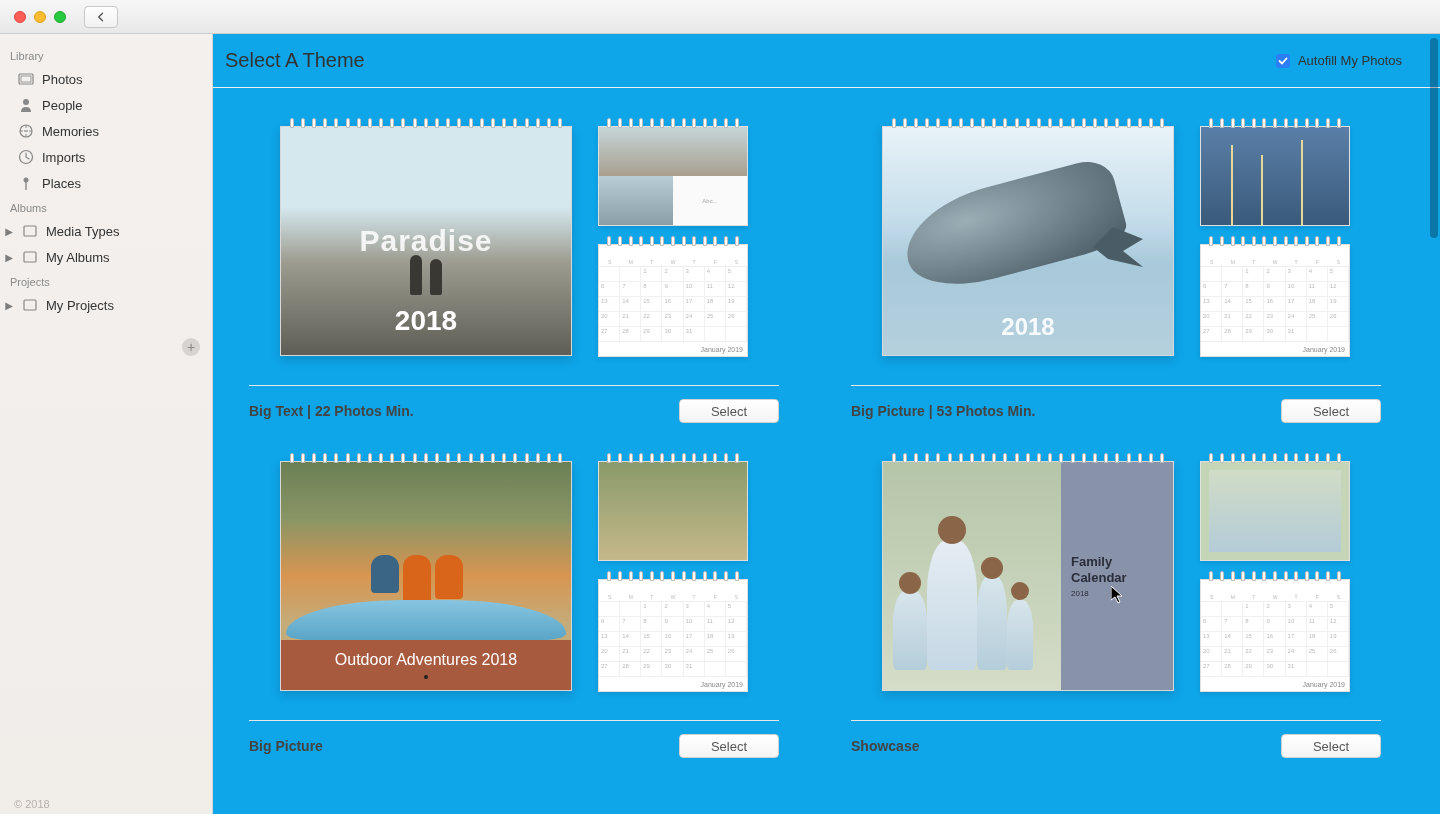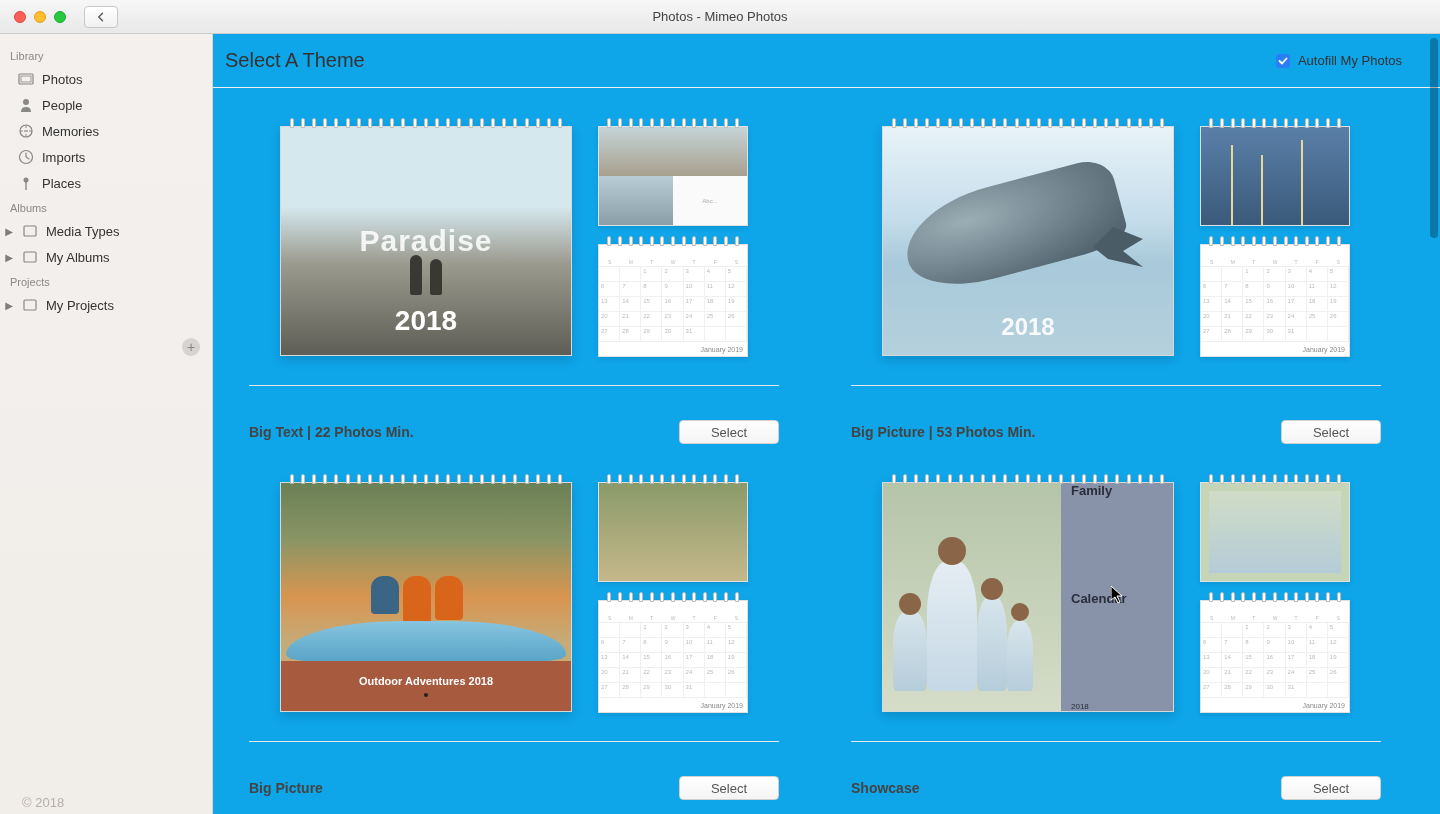--- a/index.html
+++ b/index.html
@@ -19,21 +19,21 @@
   .body { display: flex; width: 100%; height: calc(100% - 34px); }
   .sidebar { width: 213px; height: 100%; background: linear-gradient(to bottom,#f3f0ee,#f1ede9); border-right: 1px solid #d5d5d5; padding-top: 10px; font-size: 13px; color:#333; position:relative;}
   .side-section-title { font-size: 11px; color: #8a8a8a; padding: 6px 10px 4px 10px; }
   .side-item { display: flex; align-items: center; gap: 8px; padding: 4px 10px 4px 18px; height: 26px; cursor:pointer;}
   .side-item .tri { width:10px; text-align:center; color:#7d7d7d; font-size:10px;}
   .side-item.noindent { }
   .side-item.has-tri { padding-left:4px;}
   .side-icon { width: 16px; height: 16px; display:flex; align-items:center; justify-content:center; }
   .side-icon svg { width:16px; height:16px; }
   .add-btn { position: absolute; right: 12px; width: 18px; height:18px; border-radius:50%; background:#d6d3d0; color:#8a8884; display:flex; align-items:center; justify-content:center; font-size:14px; line-height:1; top: 304px; cursor:pointer;}
-  .copyright { position:absolute; bottom:4px; left:22px; font-size:13px; color:#b5b0aa;}
+  .copyright { position:absolute; bottom:4px; left:14px; font-size:11px; color:#b5b0aa;}
   
   
   .content { flex: 1; background: #0ea5e9; display:flex; flex-direction:column; position:relative;}
   .content-header { height: 54px; display:flex; align-items:center; justify-content:space-between; padding: 0 38px 0 12px; border-bottom: 1px solid #f0f0f0;}
   .content-header h2 { font-size: 20px; font-weight: 500; color:#333;}
   .autofill { display:flex; align-items:center; gap:8px; font-size:13px; color:#333;}
   .chk { width:14px; height:14px; border-radius:3px; background:#2c7ef6; display:flex; align-items:center; justify-content:center;}
   .chk svg { width:10px;height:10px;}
   
   .scroll { flex:1; overflow:hidden; padding: 0 36px 0 36px;}
@@ -53,21 +53,21 @@
   .cal-small { width: 150px; }
   .small-upper { width:150px; height:100px; border:1px solid #e0e0e0; background:#eee; margin-bottom: 10px; box-shadow: 0 2px 5px rgba(0,0,0,0.1); position:relative; overflow:hidden;}
   .small-lower { width:150px; border:1px solid #e0e0e0; background:#fff; box-shadow: 0 2px 5px rgba(0,0,0,0.1);}
   .small-month { height:13px; font-size:7px; color:#aaa; text-align:right; padding: 2px 4px 0 0;}
   .small-grid-days { display:grid; grid-template-columns: repeat(7,1fr); font-size:5px; color:#bbb; border-bottom:1px solid #eee;}
   .small-grid-days span { text-align:center; padding:1px 0;}
   .small-grid { display:grid; grid-template-columns: repeat(7,1fr); grid-template-rows: repeat(5, 15px);}
   .small-grid span { border-right:1px solid #f0f0f0; border-bottom:1px solid #f0f0f0; font-size:6px; color:#bbb; padding:1px 0 0 2px;}
   .small-footer { height:14px; font-size:7px; color:#888; display:flex; justify-content:space-between; align-items:center; padding: 0 4px;}
   
-  .card-footer { display:flex; justify-content:space-between; align-items:center; border-top: 1px solid #e8e8e8; margin-top: 28px; padding-top: 34px;}
+  .card-footer { display:flex; justify-content:space-between; align-items:center; border-top: 1px solid #e8e8e8; margin-top: 28px; padding-top: 13px;}
   .card-title { font-size: 14px; font-weight:600; color:#444;}
   .select-btn { width: 100px; height: 24px; background: linear-gradient(#ffffff,#f4f4f4); border:1px solid #d0d0d0; border-radius:4px; font-size:13px; color:#555; cursor:pointer;}
   
   
   .mtn { background: linear-gradient(#d5e8ee 0%, #d5e8ee 35%, #9b9a8e 60%, #5f5e56 100%);}
   .mtn-title { font-size: 30px; font-weight:700; color: rgba(255,255,255,0.85); letter-spacing:1px;}
   .mtn-year { font-size:28px; font-weight:700; color:#fff; position:absolute; bottom:18px;}
   .figures { position:absolute; bottom:60px; width:40px; height:60px;}
   .figures:before, .figures:after { content:""; position:absolute; bottom:0; width:12px; height:40px; background:#3a3833; border-radius: 6px 6px 2px 2px;}
   .figures:before { left:4px;}
@@ -86,40 +86,40 @@
   .whale-year { font-size:24px; font-weight:700; color:rgba(255,255,255,0.9); position:absolute; bottom:14px;}
   .t2-upper { background: linear-gradient(#5a7fa8,#3a5a7a); position:relative;}
   .t2-upper:before, .t2-upper:after { content:""; position:absolute; bottom:0; width:2px; background:#e8d898;}
   .t2-upper:before { left:30px; height:80px;}
   .t2-upper:after { left:60px; height:70px;}
   .t2-mast { position:absolute; bottom:0; left:100px; width:2px; height:85px; background:#e8d898;}
   
   
   .kayak { background: linear-gradient(#6a8055 0%, #8a9565 25%, #d89550 50%, #c5ab78 70%);}
   .kayak-band { position:absolute; bottom:0; width:100%; height:50px; background:#a85a3e; display:flex; flex-direction:column; align-items:center; justify-content:center;}
-  .kayak-band span { color:#fff; font-size:11px; font-weight:700;}
+  .kayak-band span { color:#fff; font-size:16px; font-weight:400;}
   .kayak-dot { width:4px;height:4px; background:#222; border-radius:50%; margin-top:6px;}
   .kayak-boat { position:absolute; bottom:50px; width:280px; height:40px; background: linear-gradient(#87c5e0,#5aa5c8); border-radius: 50% 50% 10% 10% / 100% 100% 20% 20%;}
   .kayak-ppl { position:absolute; bottom:85px; display:flex; gap:4px; left:90px;}
   .kayak-ppl i { width:28px; height:50px; background:#d8651a; border-radius: 12px 12px 4px 4px; display:inline-block;}
   .kayak-ppl i:nth-child(1){ height:38px; background:#3a6585;}
   .kayak-ppl i:nth-child(3){ height:44px;}
   .t3-upper { background: linear-gradient(#8a9a6a, #c5b88a);}
   
   
   .family { display:flex;}
   .fam-photo { flex:1.5; background: linear-gradient(#b5c5a8,#d5ddc8); position:relative; overflow:hidden;}
   .fam-ppl { position:absolute; bottom:20px; left:10px; display:flex; align-items:flex-end;}
   .fam-ppl i { display:inline-block; background: linear-gradient(#d8e5ec,#b5cdda); border-radius: 40% 40% 10% 10%;}
   .fam-ppl i:nth-child(1){ width:34px; height:80px;}
   .fam-ppl i:nth-child(2){ width:50px; height:130px; background: linear-gradient(#e5edf3,#c5d8e5);}
   .fam-ppl i:nth-child(3){ width:30px; height:95px;}
   .fam-ppl i:nth-child(4){ width:26px; height:70px;}
   .fam-head { position:absolute; width:22px;height:22px; border-radius:50%; background:#8a6548; top:-18px; left:50%; transform:translateX(-50%);}
-  .fam-side { width:112px; background:#8892a8; display:flex; flex-direction:column; justify-content:space-between; padding-left:10px;}
+  .fam-side { width:112px; background:#8892a8; display:flex; flex-direction:column; justify-content:center; padding-left:10px;}
   .fam-side span { color:#2a2e3a; font-size:13px; font-weight:600; line-height:1.2;}
   .fam-side small { color:#2a2e3a; font-size:8px; margin-top:4px;}
   .t4-upper { background:#c5d5b8; position:relative;}
   .t4-upper .inner { position:absolute; top:8px; left:8px; right:8px; bottom:8px; background: linear-gradient(#d0dcc5, #b5ccd8);}
   
   
   .vscroll { position:absolute; right:2px; top:4px; width:8px; height: 200px; background: rgba(0,0,0,0.28); border-radius:4px;}
   
   
   .cursor-ptr { position:absolute; left: 898px; top: 552px; z-index:100; pointer-events:none;}
@@ -131,21 +131,20 @@
   <div class="traffic">
     <span class="t-close"></span>
     <span class="t-min"></span>
     <span class="t-max"></span>
   </div>
   <div class="back-btn">
     <svg viewBox="0 0 16 16" width="12" height="12">
         <path d="M10 3 L5 8 L10 13" stroke="#555" stroke-width="1.8" fill="none" stroke-linecap="round"></path>
       </svg>
   </div>
-  <div class="title">Photos - Mimeo Photos</div>
 </div>
 
 <div class="body">
 
   <div class="sidebar">
     <div class="side-section-title">Library</div>
     <div class="side-item noindent">
       <span class="side-icon">
           <svg viewBox="0 0 16 16">
             <rect x="1" y="3" width="14" height="10" rx="1" fill="none" stroke="#888" stroke-width="1.2"></rect>

